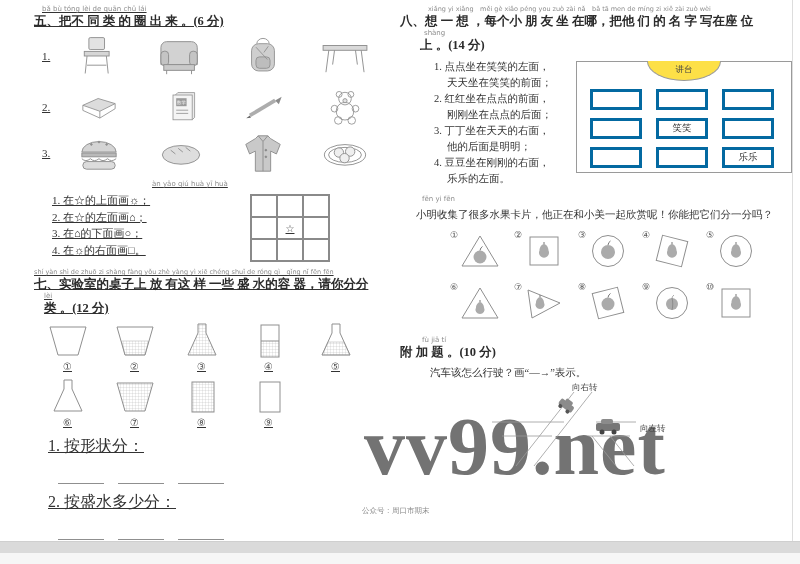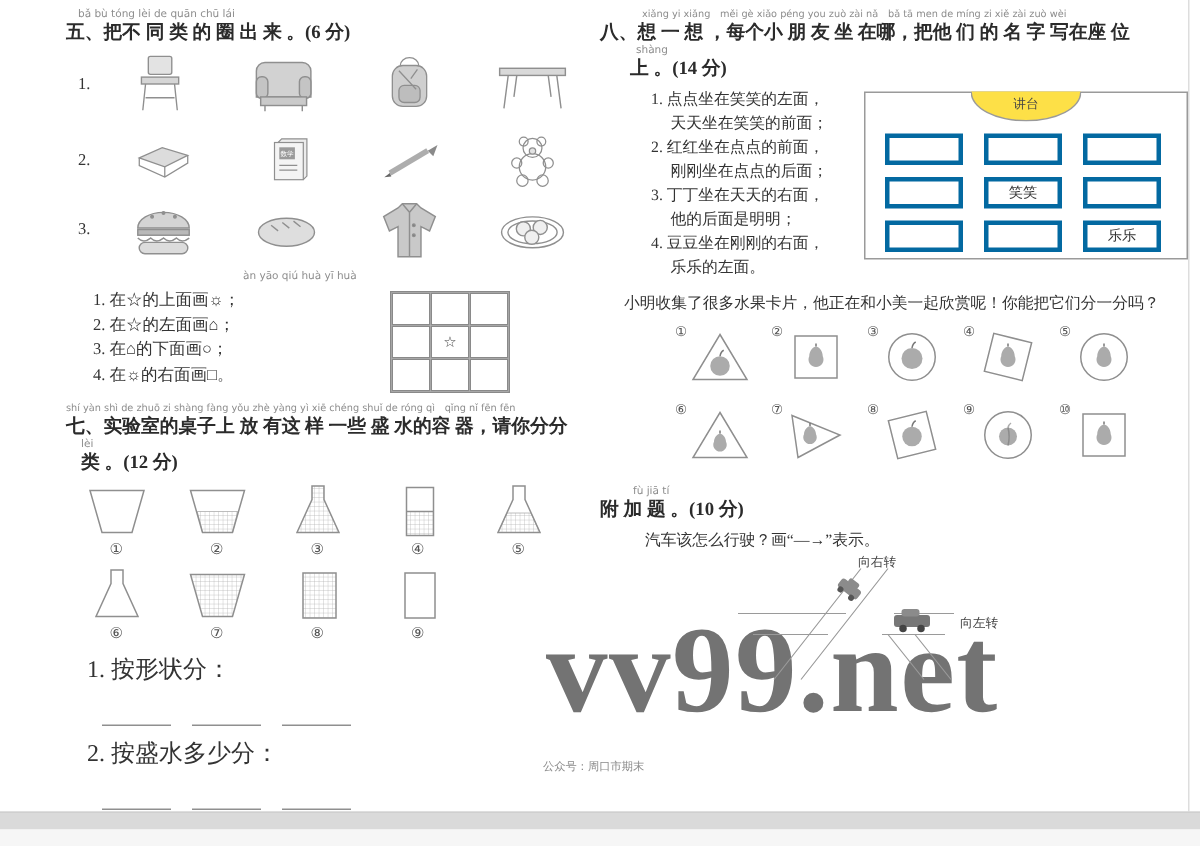--- a/index.html
+++ b/index.html
@@ -2,21 +2,21 @@
 <html><head>
 <meta charset="utf-8">
 <style>
   html,body{margin:0;padding:0;background:#fff;}
   .page{position:relative;width:800px;height:564px;background:#ffffff;overflow:hidden;
         font-family:"Liberation Serif","DejaVu Serif",serif;color:#333;}
   .watermark{position:absolute;left:364px;top:406px;z-index:0;line-height:1;
         font-family:Liberation Serif, serif;font-weight:bold;font-size:82px;
         color:#737373;letter-spacing:1px;}
   .col{position:absolute;top:5px;z-index:1;}
-  .col-left{left:44px;width:360px;}
+  .col-left{left:34px;width:360px;text-decoration:underline;}
   .col-right{left:400px;width:396px;}
   .py{font-family:"DejaVu Sans",sans-serif;font-size:7px;color:#8d8d8d;
       white-space:nowrap;line-height:9px;}
   .stitle{font-size:12.5px;font-weight:bold;color:#2b2b2b;white-space:nowrap;line-height:15px;}
   svg{display:block;}
   .lineart{stroke:#8f8f8f;fill:none;stroke-width:1;}
   
   .s5row{display:flex;align-items:center;}
   .r1{height:54px}.r2{height:47px}.r3{height:46px}
   .rnum{width:16px;font-size:11px;color:#333;padding-left:8px;}
@@ -372,20 +372,21 @@
             <div class="seat"></div>
             <div class="seat"></div>
             <div class="seat"></div>
             <div class="seat">乐乐</div>
           </div>
         </div>
       </div>
     </div>
 
     <div class="s9">
+      <div class="py">fēn yi fēn</div>
       <div class="intro">小明收集了很多水果卡片，他正在和小美一起欣赏呢！你能把它们分一分吗？</div>
 
       <div class="fcrow">
         <span class="fcell">
             <span class="fnum">①</span>
           <svg width="42" height="36" viewBox="0 0 42 36">
             <path class="lineart" d="M21,3 L39,33 L3,33 Z"></path>
             <g transform="translate(21,24)">
                 <circle r="6.5" fill="#ababab"></circle>
                 <path d="M0,-6.5 q0.5,-3 2.5,-4" stroke="#777" fill="none"></path>

